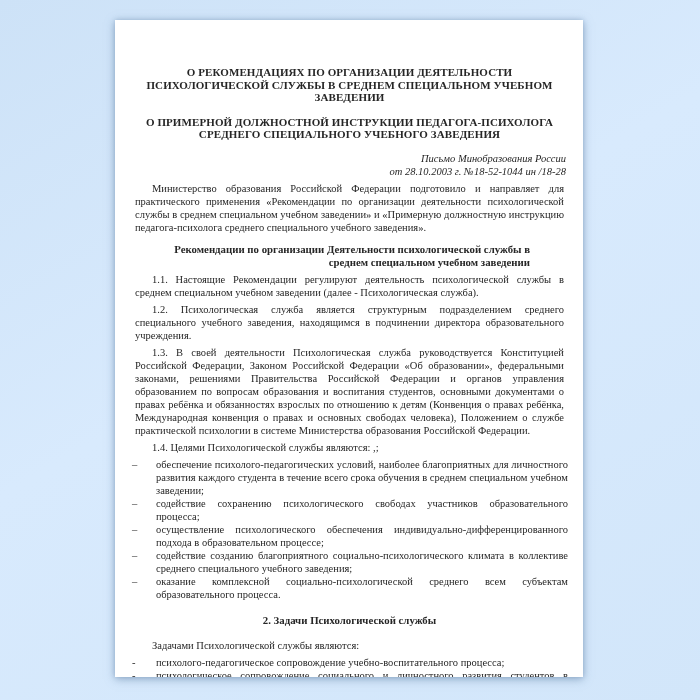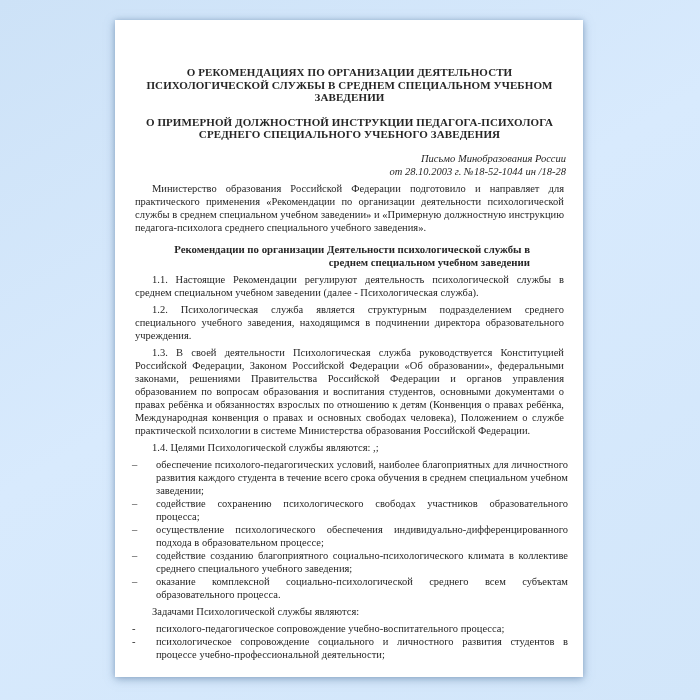--- a/index.html
+++ b/index.html
@@ -124,20 +124,21 @@
         <span class="item-text">содействие созданию благоприятного социально-психологического климата в коллективе среднего специального учебного заведения;</span>
       </div>
       <div class="dash-item">
         <span class="marker">–</span>
         <span class="item-text">оказание комплексной социально-психологической среднего всем субъектам образовательного процесса.</span>
       </div>
     </div>
   </div>
 
   <div>
+    <div class="section-heading">2. Задачи Психологической службы</div>
 
     <p class="para">Задачами Психологической службы являются:</p>
 
     <div class="dash-list">
       <div class="dash-item">
         <span class="marker">-</span>
         <span class="item-text">психолого-педагогическое сопровождение учебно-воспитательного процесса;</span>
       </div>
       <div class="dash-item">
         <span class="marker">-</span>

